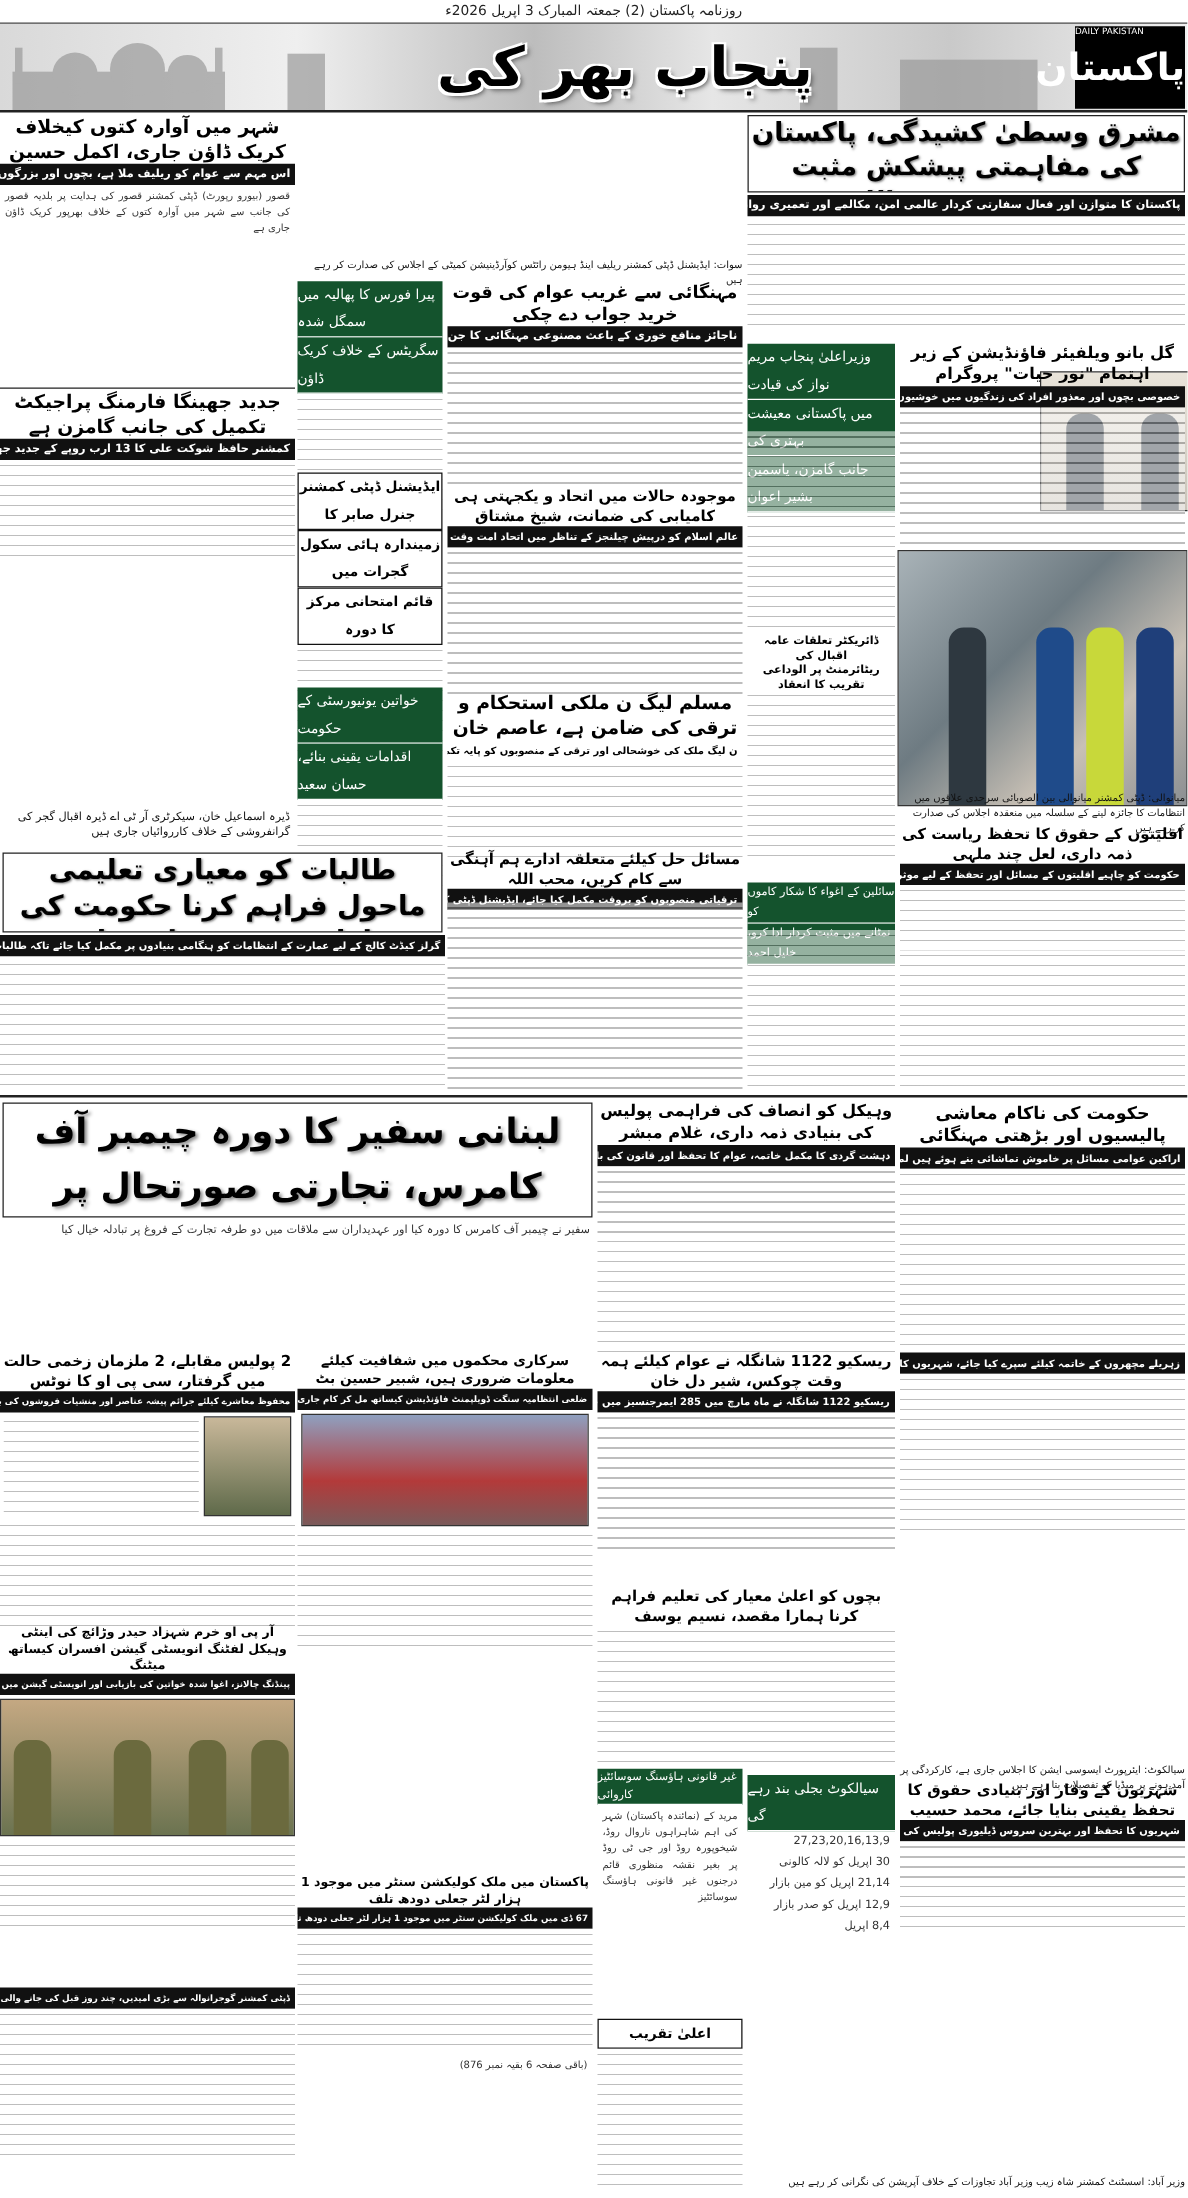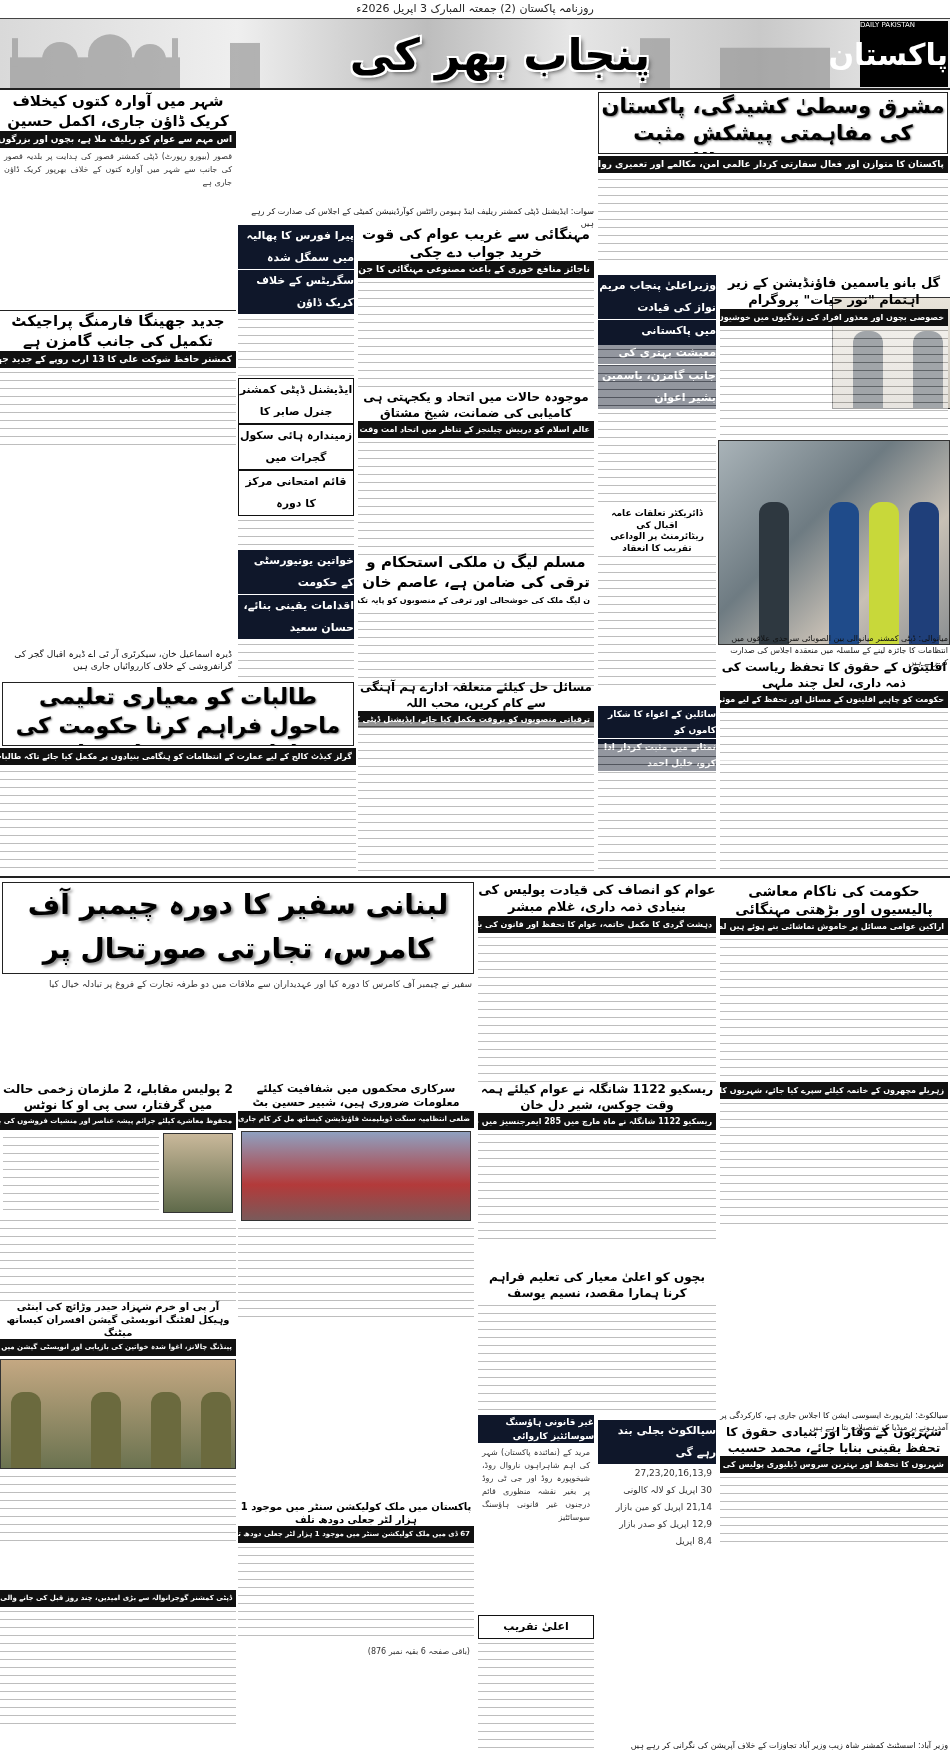--- a/index.html
+++ b/index.html
@@ -15,21 +15,21 @@
   .hl{font-weight:bold;text-align:center;direction:rtl;line-height:1.3;color:#000}
   .big{font-size:30px;text-shadow:2px 2px 3px #888}
   .md{font-size:17px}
   .bar{background:#111;color:#fff;font-weight:bold;text-align:center;direction:rtl;font-size:11px;line-height:17px;padding:0 4px;white-space:nowrap;overflow:hidden}
   .body{font-size:8px;line-height:13px;color:#333;text-align:justify;direction:rtl;padding:2px 4px;overflow:hidden}
   .txt{background:repeating-linear-gradient(180deg,#fff 0,#fff 4px,#888 4px,#888 5px,#fff 5px,#fff 8px);opacity:.55}
   .photo{background:linear-gradient(135deg,#a9b3b8,#6e7b82 40%,#c8c0b5 70%,#8b8f92);border:1px solid #333;position:relative;overflow:hidden}
   .photo .fig{position:absolute;bottom:0;width:30px;height:70%;background:#2e3840;border-radius:12px 12px 0 0}
   .caption{font-size:9px;direction:rtl;color:#111;line-height:12px}
   .rule{background:#222}
-  .sidehead{background:#0f172a;color:#fff;font-weight:bold;text-align:right;font-size:11px;line-height:22px;border-bottom:1px solid #fff}
+  .sidehead{background:#14532d;color:#fff;font-weight:normal;text-align:left;font-size:11px;line-height:22px;border-bottom:1px solid #fff}
   .sidehead2{background:#fff;color:#000;font-weight:bold;text-align:center;font-size:11px;line-height:22px;border:1px solid #111}
 </style>
 </head>
 <body>
 
 <div class="abs dateline">روزنامہ پاکستان (2) جمعتہ المبارک 3 اپریل 2026ء</div>
 
 <div class="abs masthead">
   <svg class="sky" viewBox="0 0 950 72" preserveAspectRatio="none">
     <g fill="#9a9a9a" opacity=".7">
@@ -134,21 +134,21 @@
 </div>
 <div class="abs body txt" style="left:598px;top:345px;width:118px;height:160px"></div>
 
 <div class="abs" style="left:598px;top:508px;width:118px;height:44px">
   <div class="hl" style="font-size:9px">ڈائریکٹر تعلقات عامہ اقبال کی</div>
   <div class="hl" style="font-size:9px">ریٹائرمنٹ پر الوداعی تقریب کا انعقاد</div>
 </div>
 <div class="abs body txt" style="left:598px;top:552px;width:118px;height:140px"></div>
 
 <div class="abs" style="left:720px;top:275px;width:228px;height:200px">
-  <div class="hl" style="font-size:13px">گل بانو یاسمین فاؤنڈیشن کے زیر اہتمام "نور حیات" پروگرام</div>
+  <div class="hl" style="font-size:13px">گل بانو ویلفیئر فاؤنڈیشن کے زیر اہتمام "نور حیات" پروگرام</div>
   <div class="bar" style="font-size:8px">خصوصی بچوں اور معذور افراد کی زندگیوں میں خوشیوں کی دستک، 90 ویل چیئرز تقسیم</div>
   <div class="body txt" style="height:110px"></div>
 </div>
 
 <div class="abs caption" style="left:720px;top:633px;width:228px;font-size:8px">میانوالی: ڈپٹی کمشنر میانوالی بین الصوبائی سرحدی علاقوں میں انتظامات کا جائزہ لینے کے سلسلہ میں منعقدہ اجلاس کی صدارت کر رہے ہیں</div>
 
 <div class="abs" style="left:720px;top:660px;width:228px;height:100px">
   <div class="hl" style="font-size:12px">اقلیتوں کے حقوق کا تحفظ ریاست کی ذمہ داری، لعل چند ملہی</div>
   <div class="bar" style="font-size:8px">حکومت کو چاہیے اقلیتوں کے مسائل اور تحفظ کے لیے موثر پالیسی مرتب کرے</div>
   <div class="body txt" style="height:60px"></div>
@@ -169,21 +169,21 @@
 <div class="abs body txt" style="left:358px;top:722px;width:236px;height:150px"></div>
 
 <div class="abs rule" style="left:0;top:876px;width:950px;height:2px"></div>
 
 <div class="abs box" style="left:2px;top:882px;width:472px;height:92px">
   <div class="hl big" style="font-size:28px;line-height:44px">لبنانی سفیر کا دورہ چیمبر آف کامرس، تجارتی صورتحال پر تبادلہ خیال</div>
 </div>
 <div class="abs body" style="left:0;top:976px;width:476px;height:100px;font-size:9px">سفیر نے چیمبر آف کامرس کا دورہ کیا اور عہدیداران سے ملاقات میں دو طرفہ تجارت کے فروغ پر تبادلہ خیال کیا</div>
 
 <div class="abs" style="left:478px;top:882px;width:238px;height:200px">
-  <div class="hl" style="font-size:13px">عوام کو انصاف کی قیادت پولیس کی بنیادی ذمہ داری، غلام مبشر</div>
+  <div class="hl" style="font-size:13px">وہیکل کو انصاف کی فراہمی پولیس کی بنیادی ذمہ داری، غلام مبشر</div>
   <div class="bar" style="font-size:8px">دہشت گردی کا مکمل خاتمہ، عوام کا تحفظ اور قانون کی بالادستی ہماری اولین ترجیح ہے</div>
   <div class="body txt" style="height:150px"></div>
 </div>
 
 <div class="abs" style="left:720px;top:882px;width:228px;height:200px">
   <div class="hl" style="font-size:14px">حکومت کی ناکام معاشی پالیسیوں اور بڑھتی مہنگائی</div>
   <div class="bar" style="font-size:8px">اراکین عوامی مسائل پر خاموش تماشائی بنے ہوئے ہیں لمحہ فکریہ ہے، مہر منصور</div>
   <div class="body txt" style="height:150px"></div>
 </div>
 

